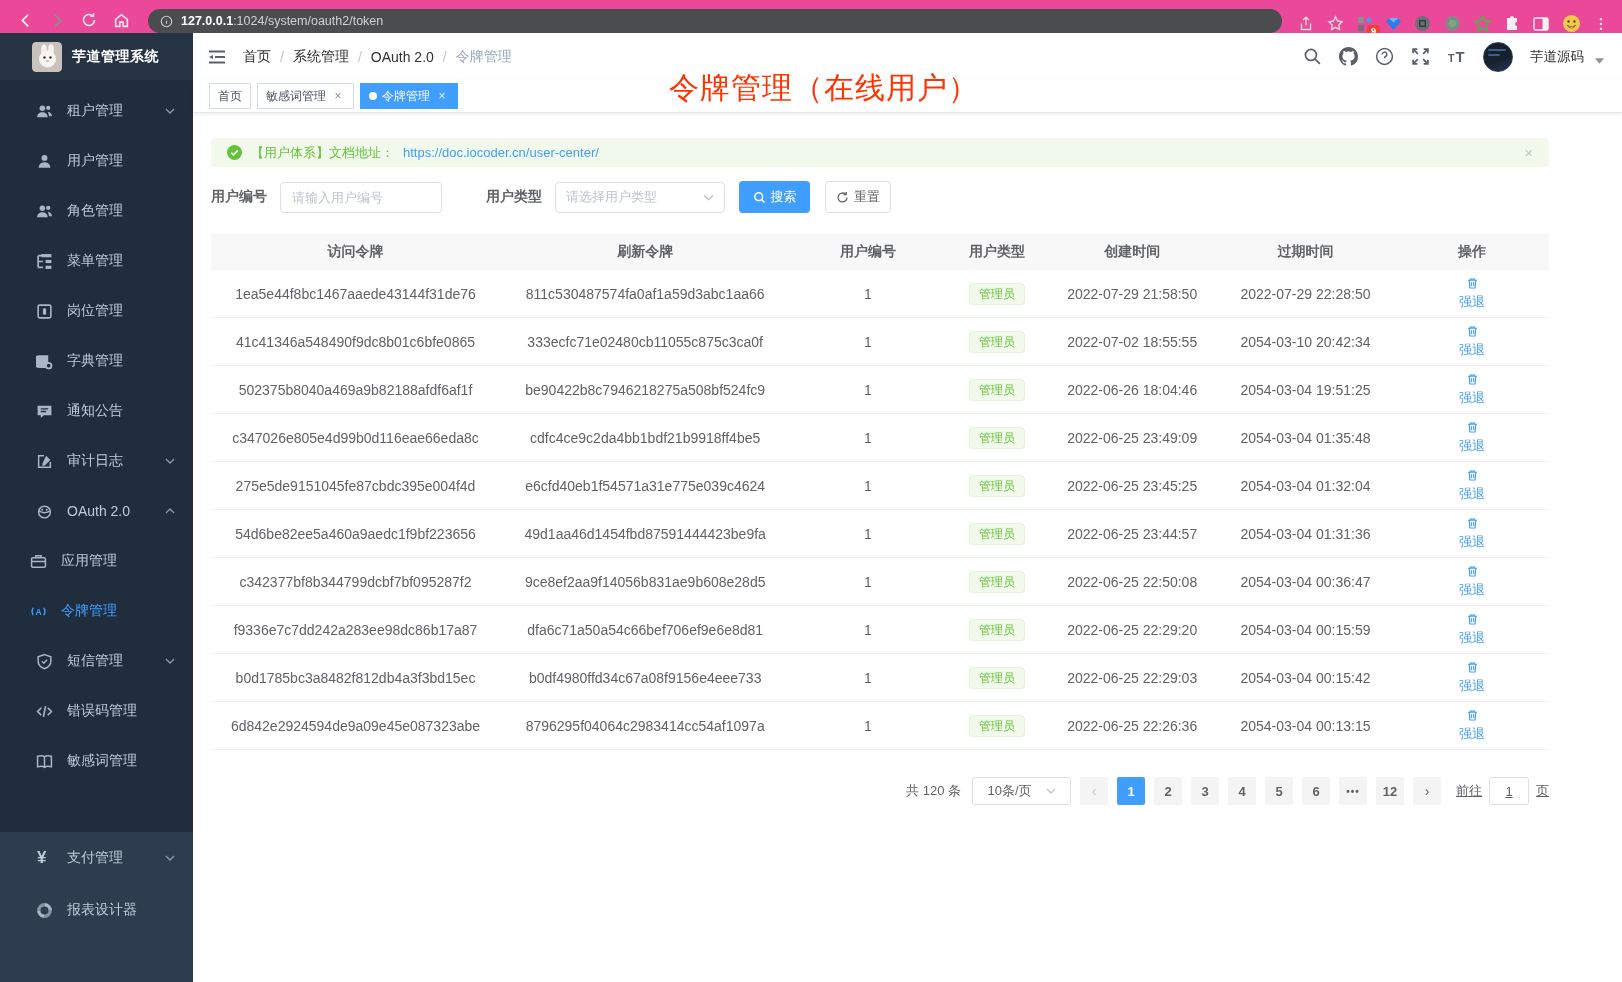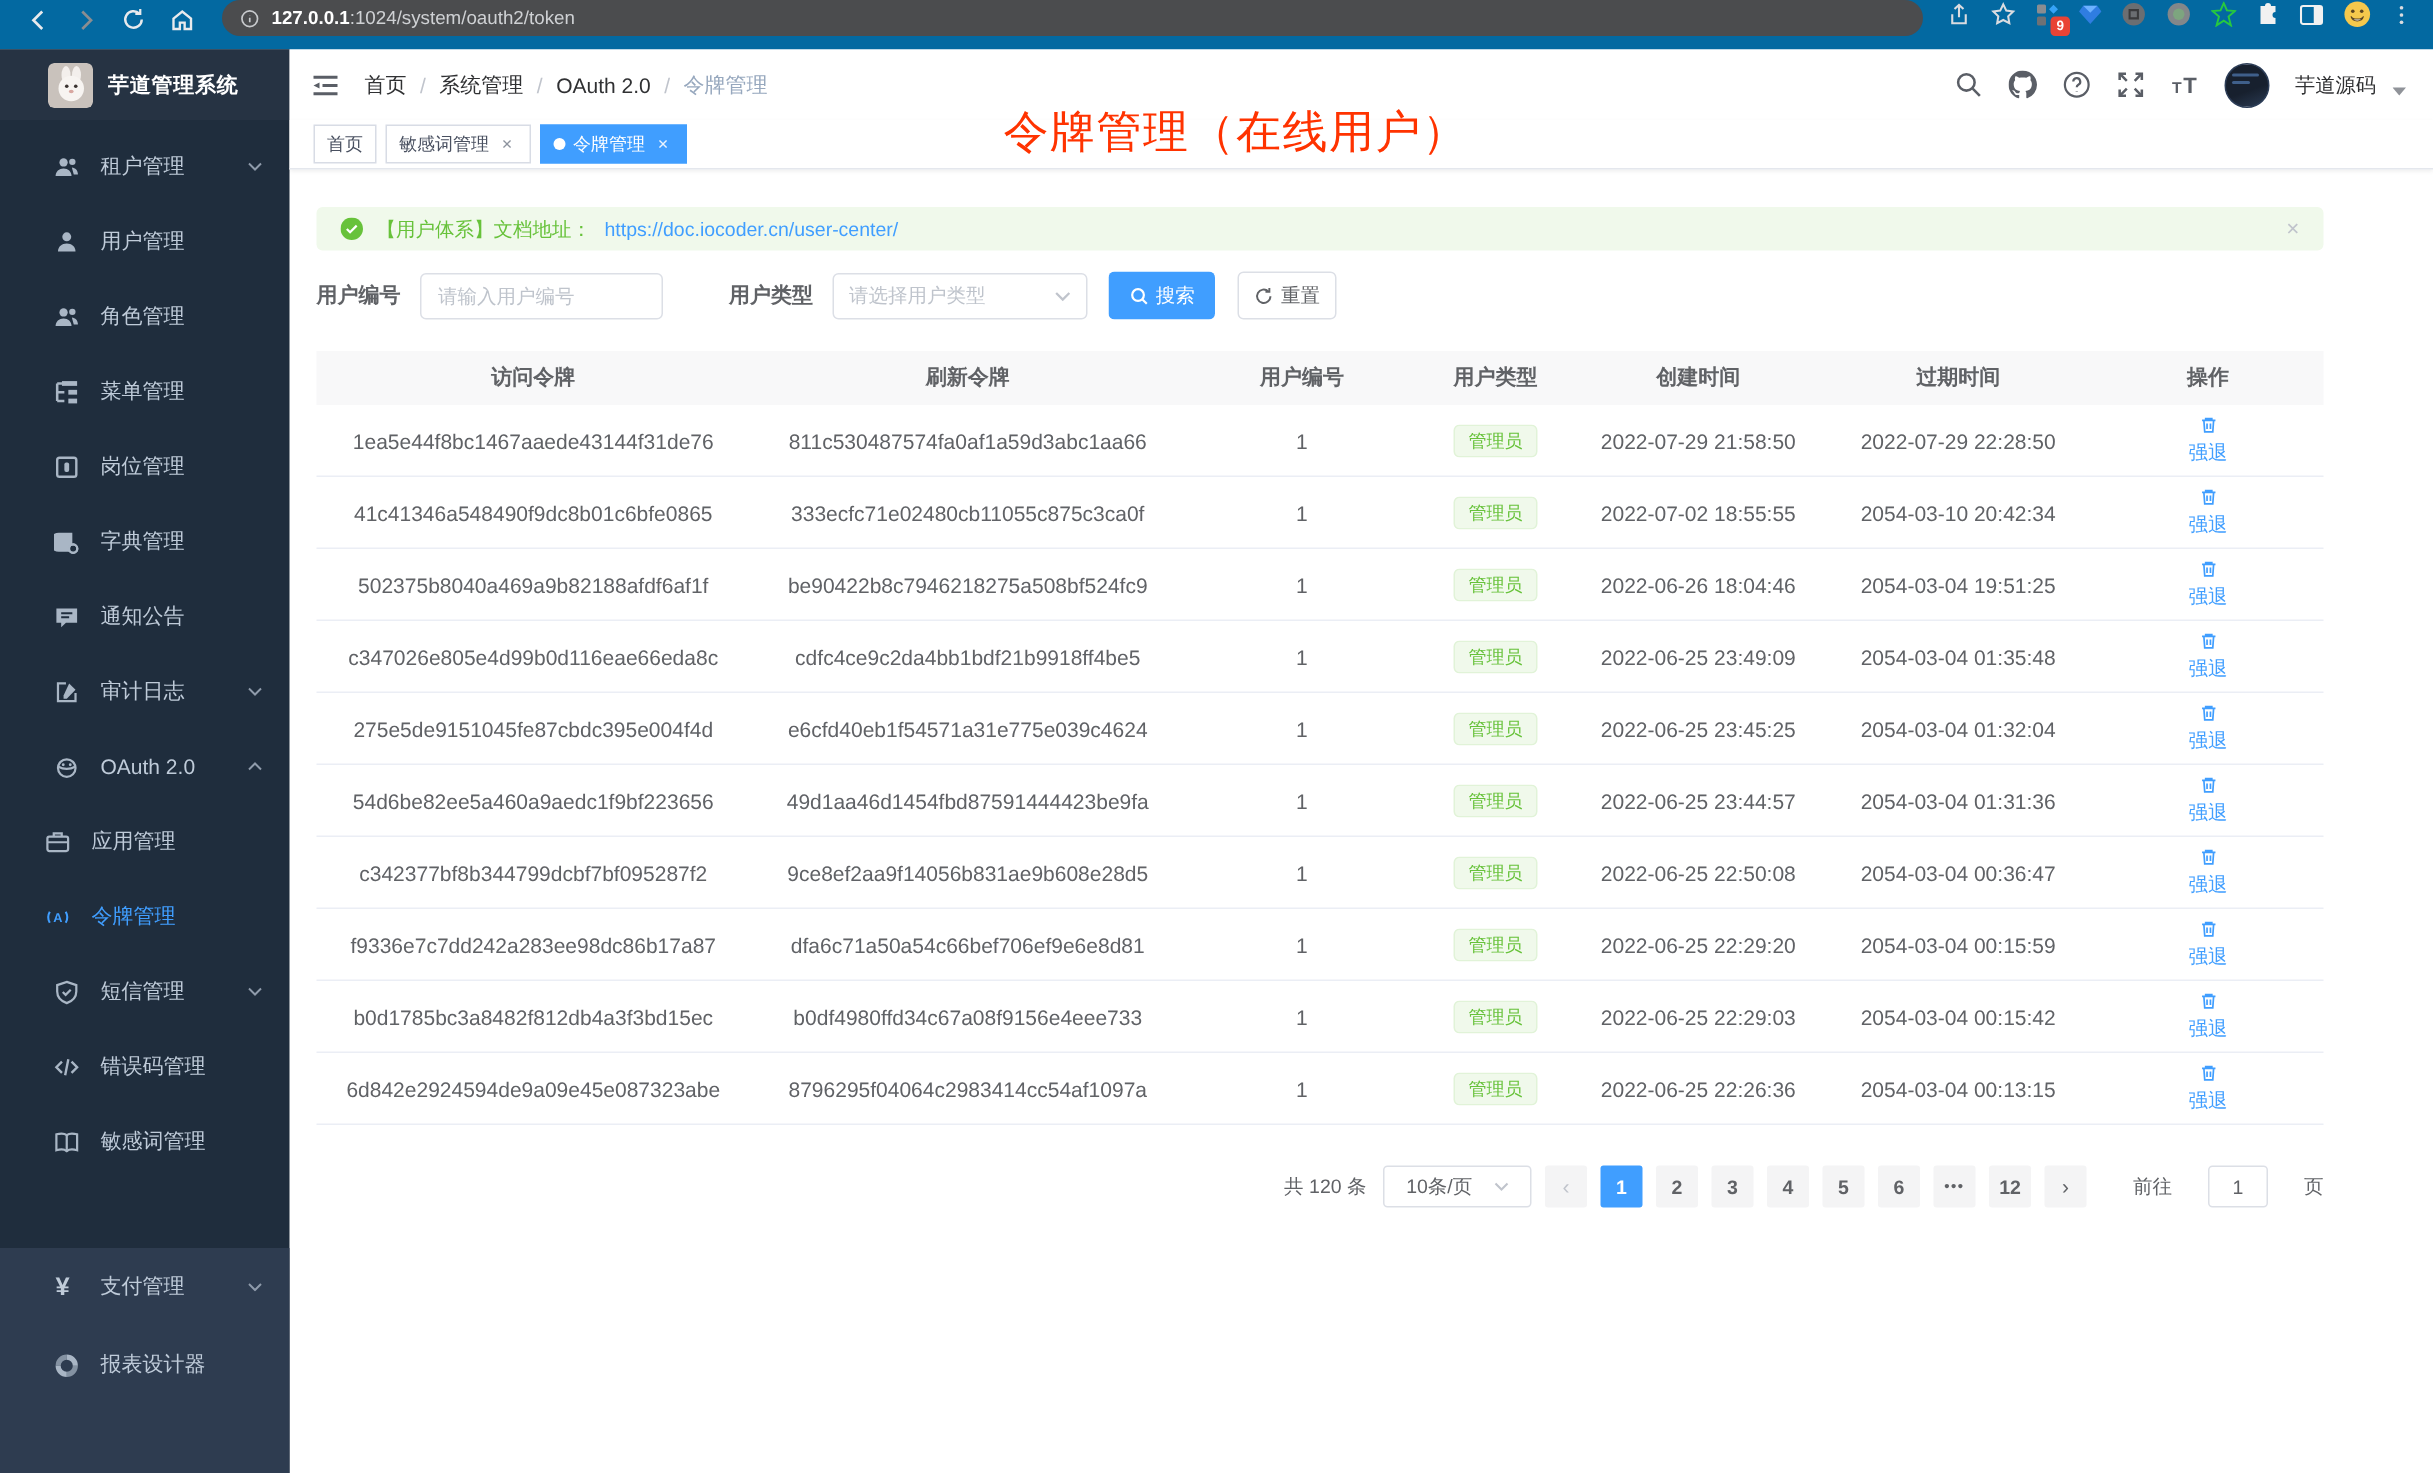--- a/index.html
+++ b/index.html
@@ -1,21 +1,21 @@
 <!DOCTYPE html>
 <html><head>
 <meta charset="utf-8">
 <style>
   * { margin:0; padding:0; box-sizing:border-box; }
   html,body { width:1622px; height:982px; overflow:hidden; }
   body { font-family:"Liberation Sans","DejaVu Sans",sans-serif; background:#fff; color:#606266; }
   svg { display:block; }
 
   
-  .browser-bar { height:33px; background:#0369a1; display:flex; align-items:flex-start; padding:0 12px; gap:6px; }
+  .browser-bar { height:33px; background:#ec4899; display:flex; align-items:flex-end; padding:0 12px; gap:6px; }
   .bb-btn { width:26px; height:26px; display:flex; align-items:center; justify-content:center; border-radius:50%; flex:none; }
   .url-pill { flex:1; height:24px; background:#4b4c4e; border-radius:12px; margin:0 10px 0 8px; display:flex; align-items:center; padding:0 12px; gap:8px; min-width:0; }
   .url-text { font-size:12.5px; color:#e8eaed; white-space:nowrap; overflow:hidden; }
   .url-text b { font-weight:700; color:#fff; }
   .url-text span.rest { color:#cfd1d4; }
   .bb-right { display:flex; align-items:center; gap:13px; flex:none; padding-right:2px; }
   .ext-wrap { position:relative; }
   .ext-badge { position:absolute; right:-7px; bottom:-6px; background:#e94335; color:#fff; font-size:9px; font-weight:700; border-radius:3px; padding:1px 4px; line-height:1.2; }
 
   
@@ -100,21 +100,21 @@
 
   
   .pager { margin-top:27px; display:flex; align-items:center; justify-content:flex-end; gap:9px; font-size:13px; color:#606266; }
   .pg-total { margin-right:2px; }
   .pg-size { width:99px; height:28px; border:1px solid #dcdfe6; border-radius:3px; display:flex; align-items:center; justify-content:center; gap:14px; cursor:pointer; color:#606266; }
   .pg-size .sel-chev { width:10px; height:6px; color:#c0c4cc; }
   .pg-btn { min-width:28px; height:28px; background:#f4f4f5; border-radius:2px; display:flex; align-items:center; justify-content:center; font-size:13px; font-weight:700; color:#606266; cursor:pointer; }
   .pg-btn.arrow { font-weight:400; font-size:14px; }
   .pg-btn.disabled { color:#c0c4cc; cursor:default; }
   .pg-btn.active { background:#409eff; color:#fff; }
-  .pg-goto { display:flex; align-items:center; gap:24px; margin-left:22px; }
+  .pg-goto { display:flex; align-items:center; gap:7px; margin-left:6px;text-decoration:underline; }
   .pg-input { width:40px; height:28px; border:1px solid #dcdfe6; border-radius:3px; text-align:center; font-size:13px; color:#606266; outline:none; font-family:inherit; }
 </style>
 </head>
 <body>
 
 <div class="browser-bar">
   <div class="bb-btn">
     <svg width="17" height="17" viewBox="0 0 16 16" fill="none" stroke="#e8eaed" stroke-width="1.7">
         <path d="M10.5 2.5 5 8l5.5 5.5M5 8h.2"></path>
       </svg>

